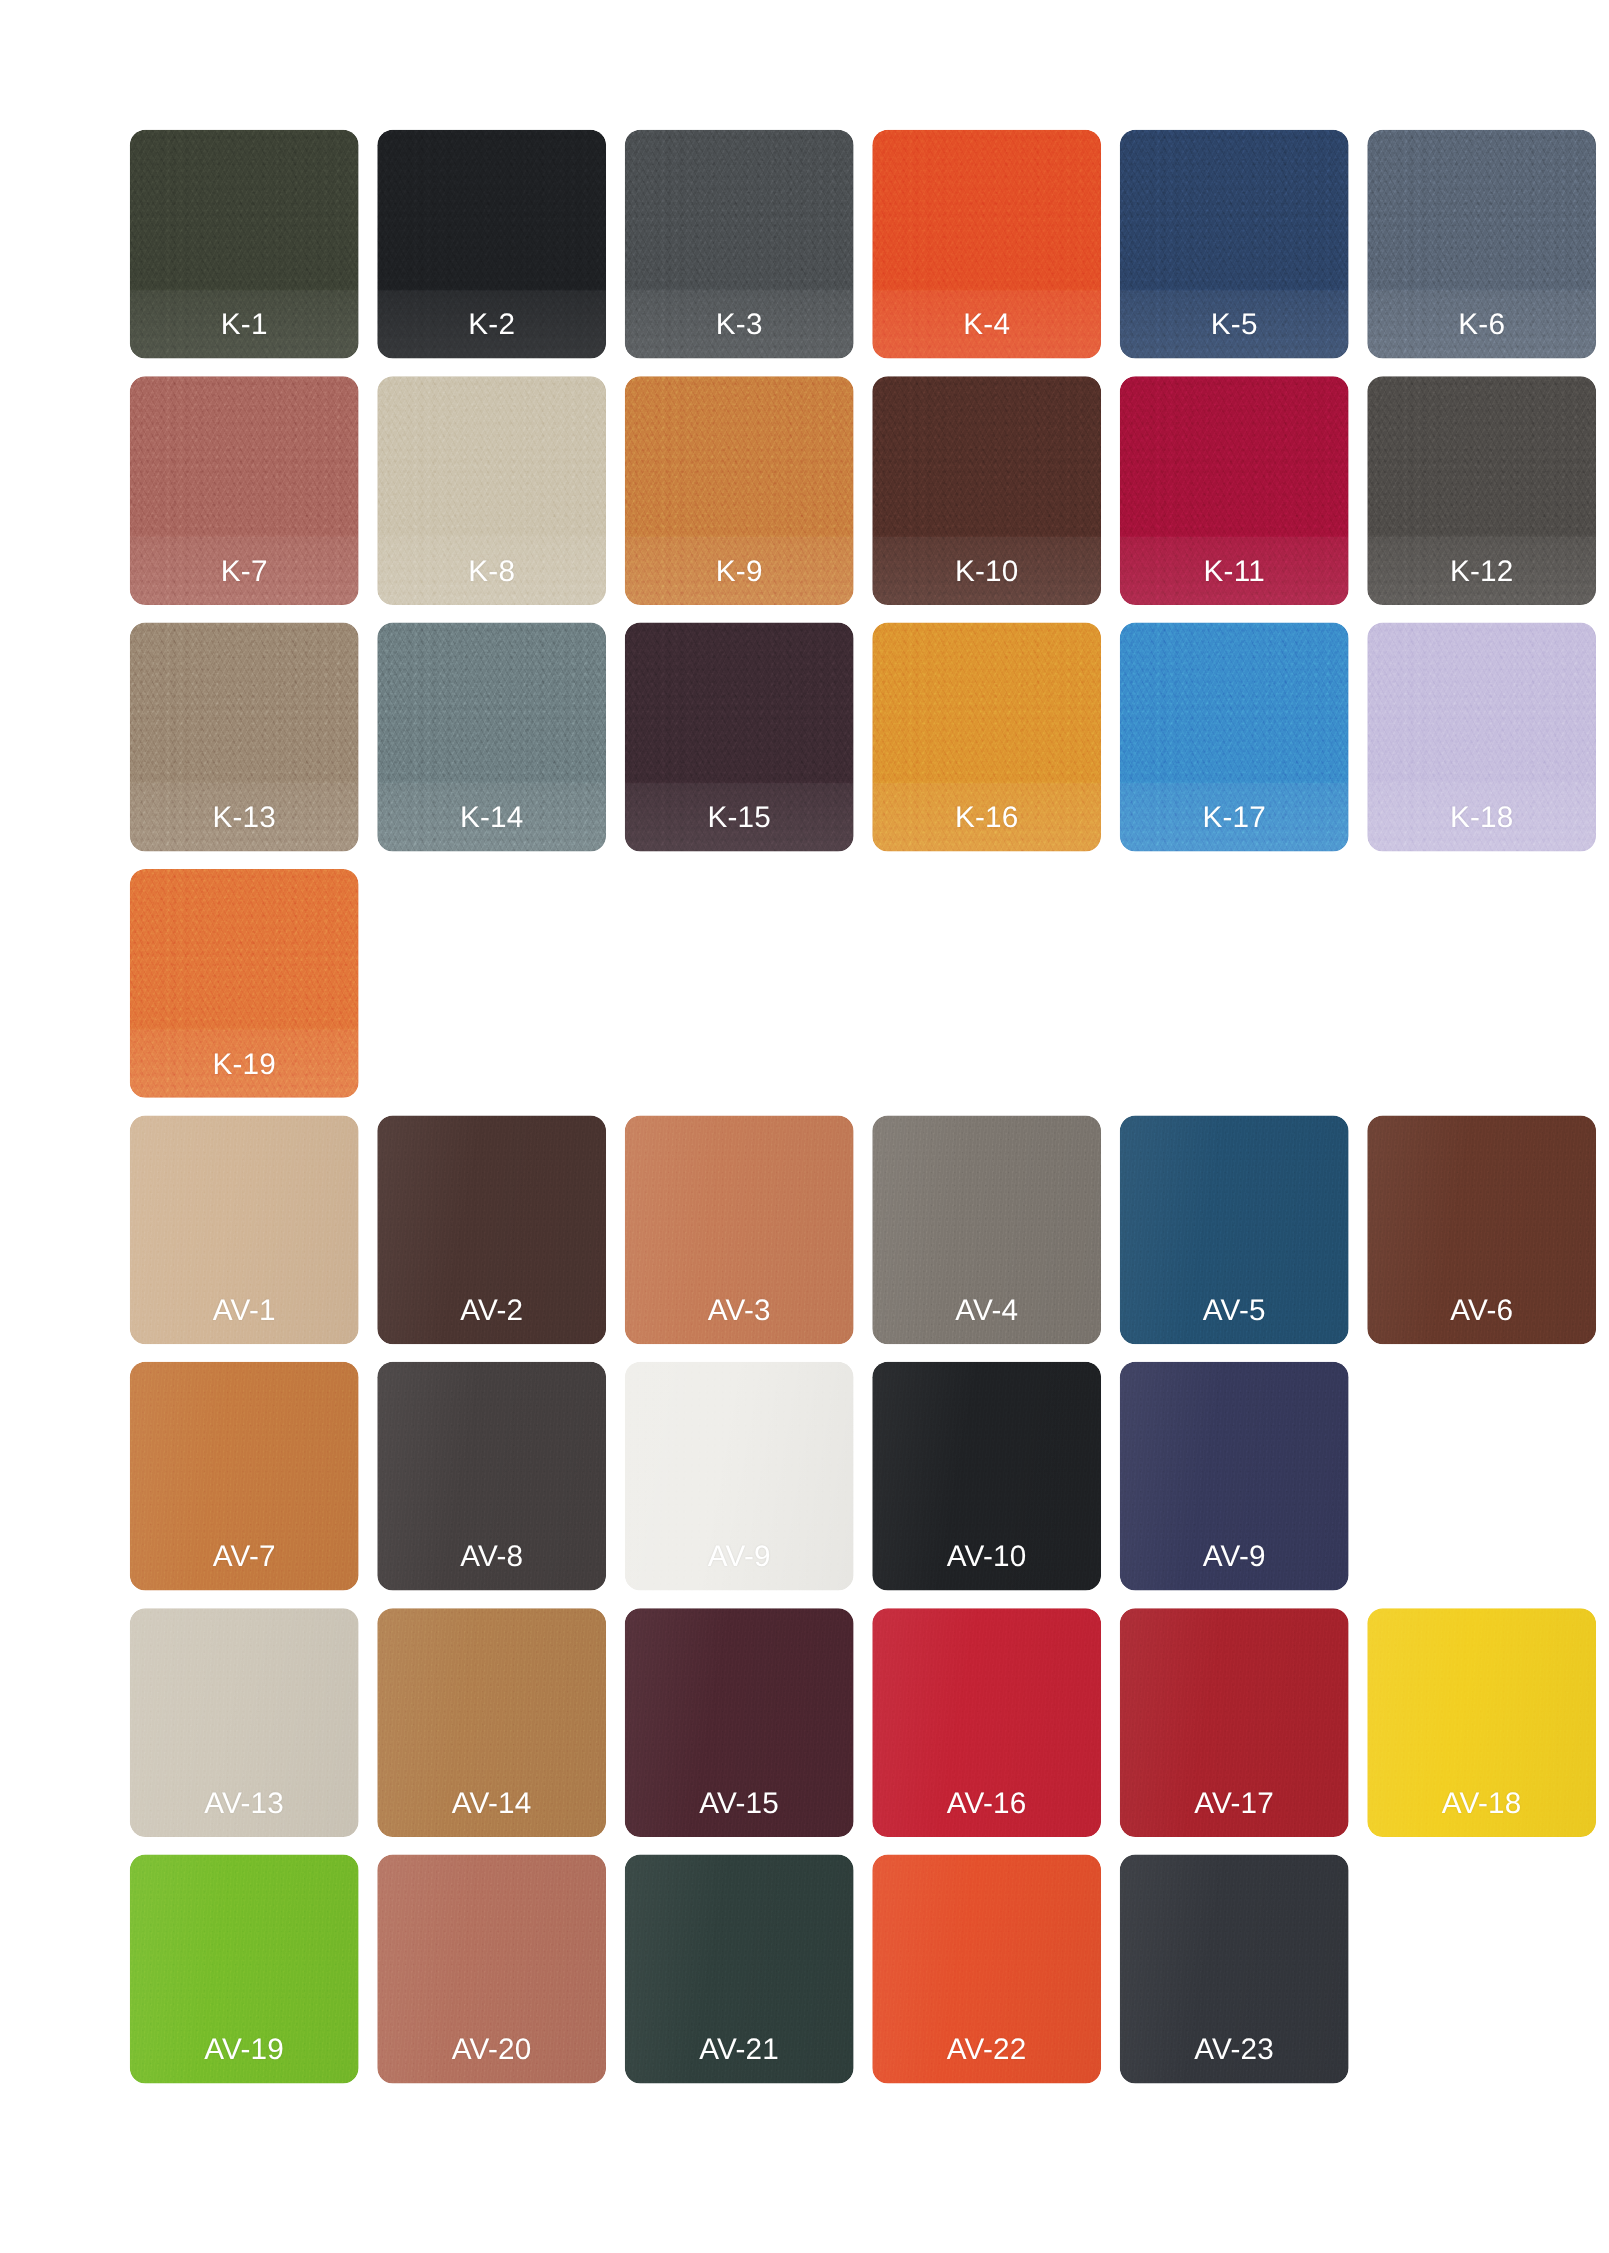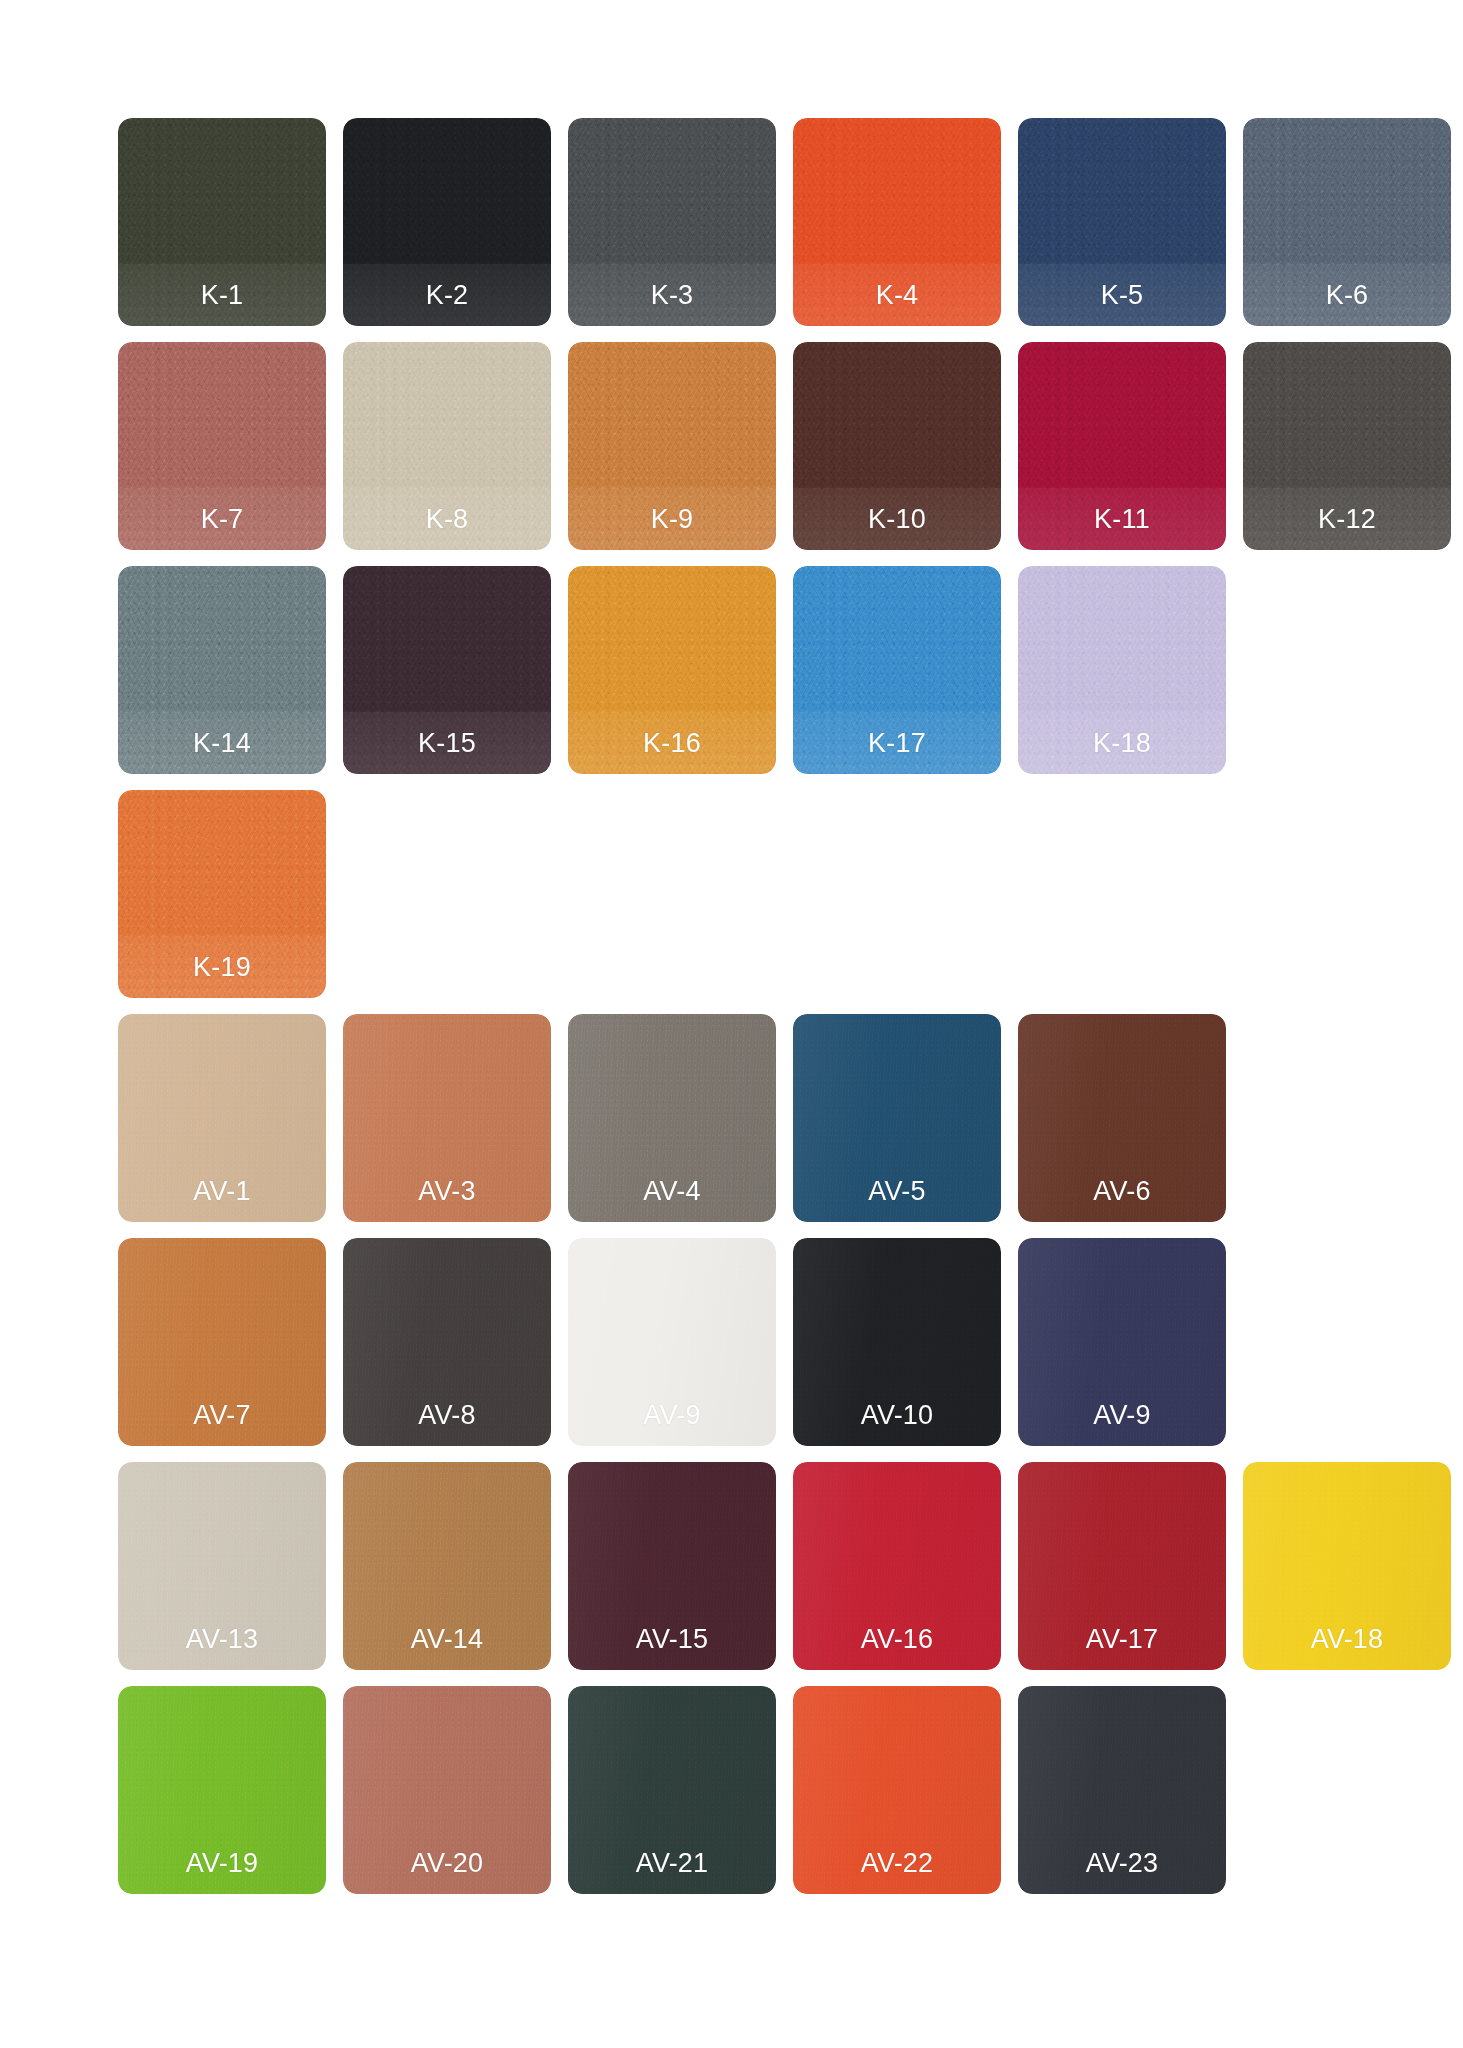--- a/index.html
+++ b/index.html
@@ -218,20 +218,27 @@
         </div>
         <div class="swatch" title="K-12">
           <div class="swatch-fill" style="background: rgb(79, 76, 73);"></div>
           <div class="grain-k"></div>
           <div class="grain-k2"></div>
           <div class="band-k"></div>
           <div class="swatch-label">K-12</div>
         </div>
       </div>
       <div class="swatch-row">
+        <div class="swatch" title="K-13">
+          <div class="swatch-fill" style="background: rgb(155, 136, 115);"></div>
+          <div class="grain-k"></div>
+          <div class="grain-k2"></div>
+          <div class="band-k"></div>
+          <div class="swatch-label">K-13</div>
+        </div>
         <div class="swatch" title="K-14">
           <div class="swatch-fill" style="background: rgb(110, 127, 131);"></div>
           <div class="grain-k"></div>
           <div class="grain-k2"></div>
           <div class="band-k"></div>
           <div class="swatch-label">K-14</div>
         </div>
         <div class="swatch" title="K-15">
           <div class="swatch-fill" style="background: rgb(61, 43, 51);"></div>
           <div class="grain-k"></div>
@@ -275,20 +282,26 @@
         <div class="swatch spacer"></div>
         <div class="swatch spacer"></div>
       </div>
       <div class="swatch-row av-row">
         <div class="swatch" title="AV-1">
           <div class="swatch-fill" style="background: rgb(210, 182, 151);"></div>
           <div class="grain-av"></div>
           <div class="sheen-av"></div>
           <div class="swatch-label">AV-1</div>
         </div>
+        <div class="swatch" title="AV-2">
+          <div class="swatch-fill" style="background: rgb(74, 52, 48);"></div>
+          <div class="grain-av"></div>
+          <div class="sheen-av"></div>
+          <div class="swatch-label">AV-2</div>
+        </div>
         <div class="swatch" title="AV-3">
           <div class="swatch-fill" style="background: rgb(197, 123, 87);"></div>
           <div class="grain-av"></div>
           <div class="sheen-av"></div>
           <div class="swatch-label">AV-3</div>
         </div>
         <div class="swatch" title="AV-4">
           <div class="swatch-fill" style="background: rgb(124, 118, 111);"></div>
           <div class="grain-av"></div>
           <div class="sheen-av"></div>

